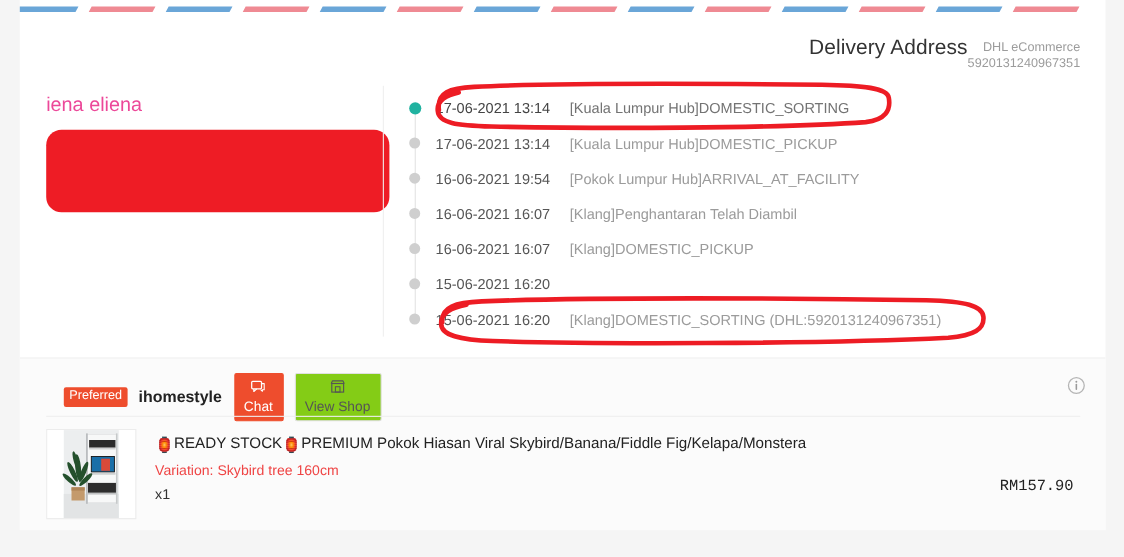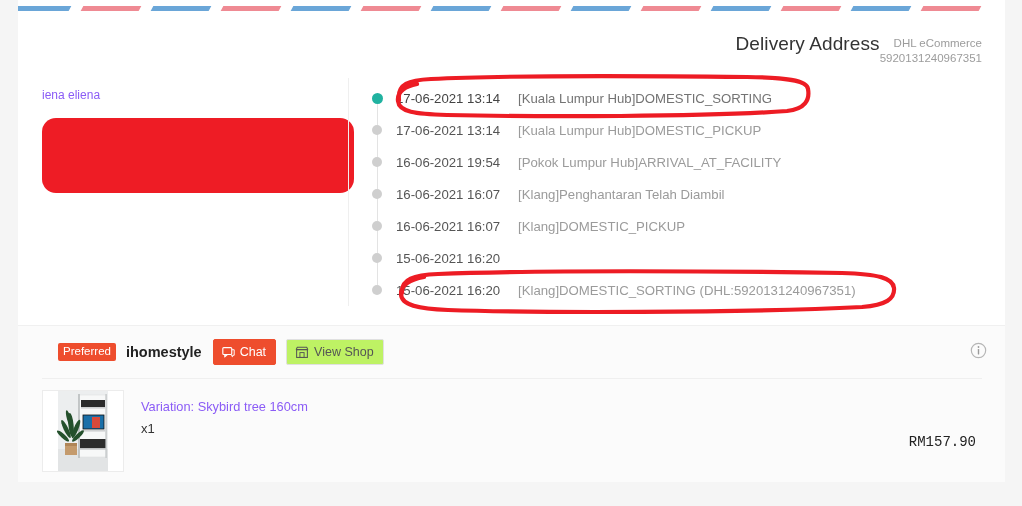--- a/index.html
+++ b/index.html
@@ -76,22 +76,22 @@
     padding-top: 4px;
   }
 
   
   .addr-col {
     position: absolute;
     left: 24px; top: 86px;
     width: 320px;
   }
   .addr-name {
-    font-size: 12px;
-    color: #8b5cf6;
+    font-size: 18px;
+    color: #ec4899;
     line-height: 18px;
   }
   .redaction {
     margin-top: 14px;
     width: 312px;
     height: 75px;
     background: #ee1c25;
     border-radius: 14px;
   }
 
@@ -193,28 +193,29 @@
   .btn {
     display: inline-flex;
     align-items: center;
     gap: 5px;
     font-size: 12.5px;
     line-height: 14px;
     padding: 5px 9px 5px 8px;
     border-radius: 2px;
     cursor: pointer;
     white-space: nowrap;
+    flex-direction: column;
   }
   .btn-chat {
     background: #ee4d2d;
     color: #ffffff;
     border: 1px solid #ee4d2d;
   }
   .btn-shop {
-    background: #bef264;
+    background: #84cc16;
     color: #555555;
     border: 1px solid #e0e0e0;
   }
   .btn svg { display: block; }
 
   .info-icon {
     position: absolute;
     right: 18px; top: 16px;
     width: 17px; height: 17px;
     cursor: pointer;
@@ -258,21 +259,21 @@
     white-space: nowrap;
   }
   .prod-title .emo {
     display: inline-block;
     vertical-align: -2px;
     margin: 0 0px;
   }
   .prod-variation {
     margin-top: 5px;
     font-size: 12.8px;
-    color: #8b5cf6;
+    color: #ef4444;
     line-height: 17px;
   }
   .prod-qty {
     margin-top: 5px;
     font-size: 13px;
     color: #333333;
     line-height: 17px;
   }
   .prod-price {
     flex: 0 0 auto;
@@ -459,20 +460,23 @@
               <ellipse cx="23" cy="38" rx="2.3" ry="10" transform="rotate(-26 23 38)"></ellipse>
               <ellipse cx="33" cy="38" rx="2.3" ry="10" transform="rotate(22 33 38)"></ellipse>
               <ellipse cx="20" cy="45" rx="2.1" ry="8" transform="rotate(-48 20 45)"></ellipse>
               <ellipse cx="35" cy="45" rx="2.1" ry="8" transform="rotate(46 35 45)"></ellipse>
               <ellipse cx="26" cy="28" rx="2" ry="9" transform="rotate(-16 26 28)"></ellipse>
             </g>
           </svg>
         </div>
 
         <div class="prod-info">
+          <div class="prod-title">
+            <span class="emo">🏮</span><span>READY STOCK</span><span class="emo">🏮</span><span>PREMIUM Pokok Hiasan Viral Skybird/Banana/Fiddle Fig/Kelapa/Monstera</span>
+          </div>
           <div class="prod-variation">Variation: Skybird tree 160cm</div>
           <div class="prod-qty">x1</div>
         </div>
 
         <div class="prod-price">RM157.90</div>
       </div>
 
     </div>
   </div>
 

